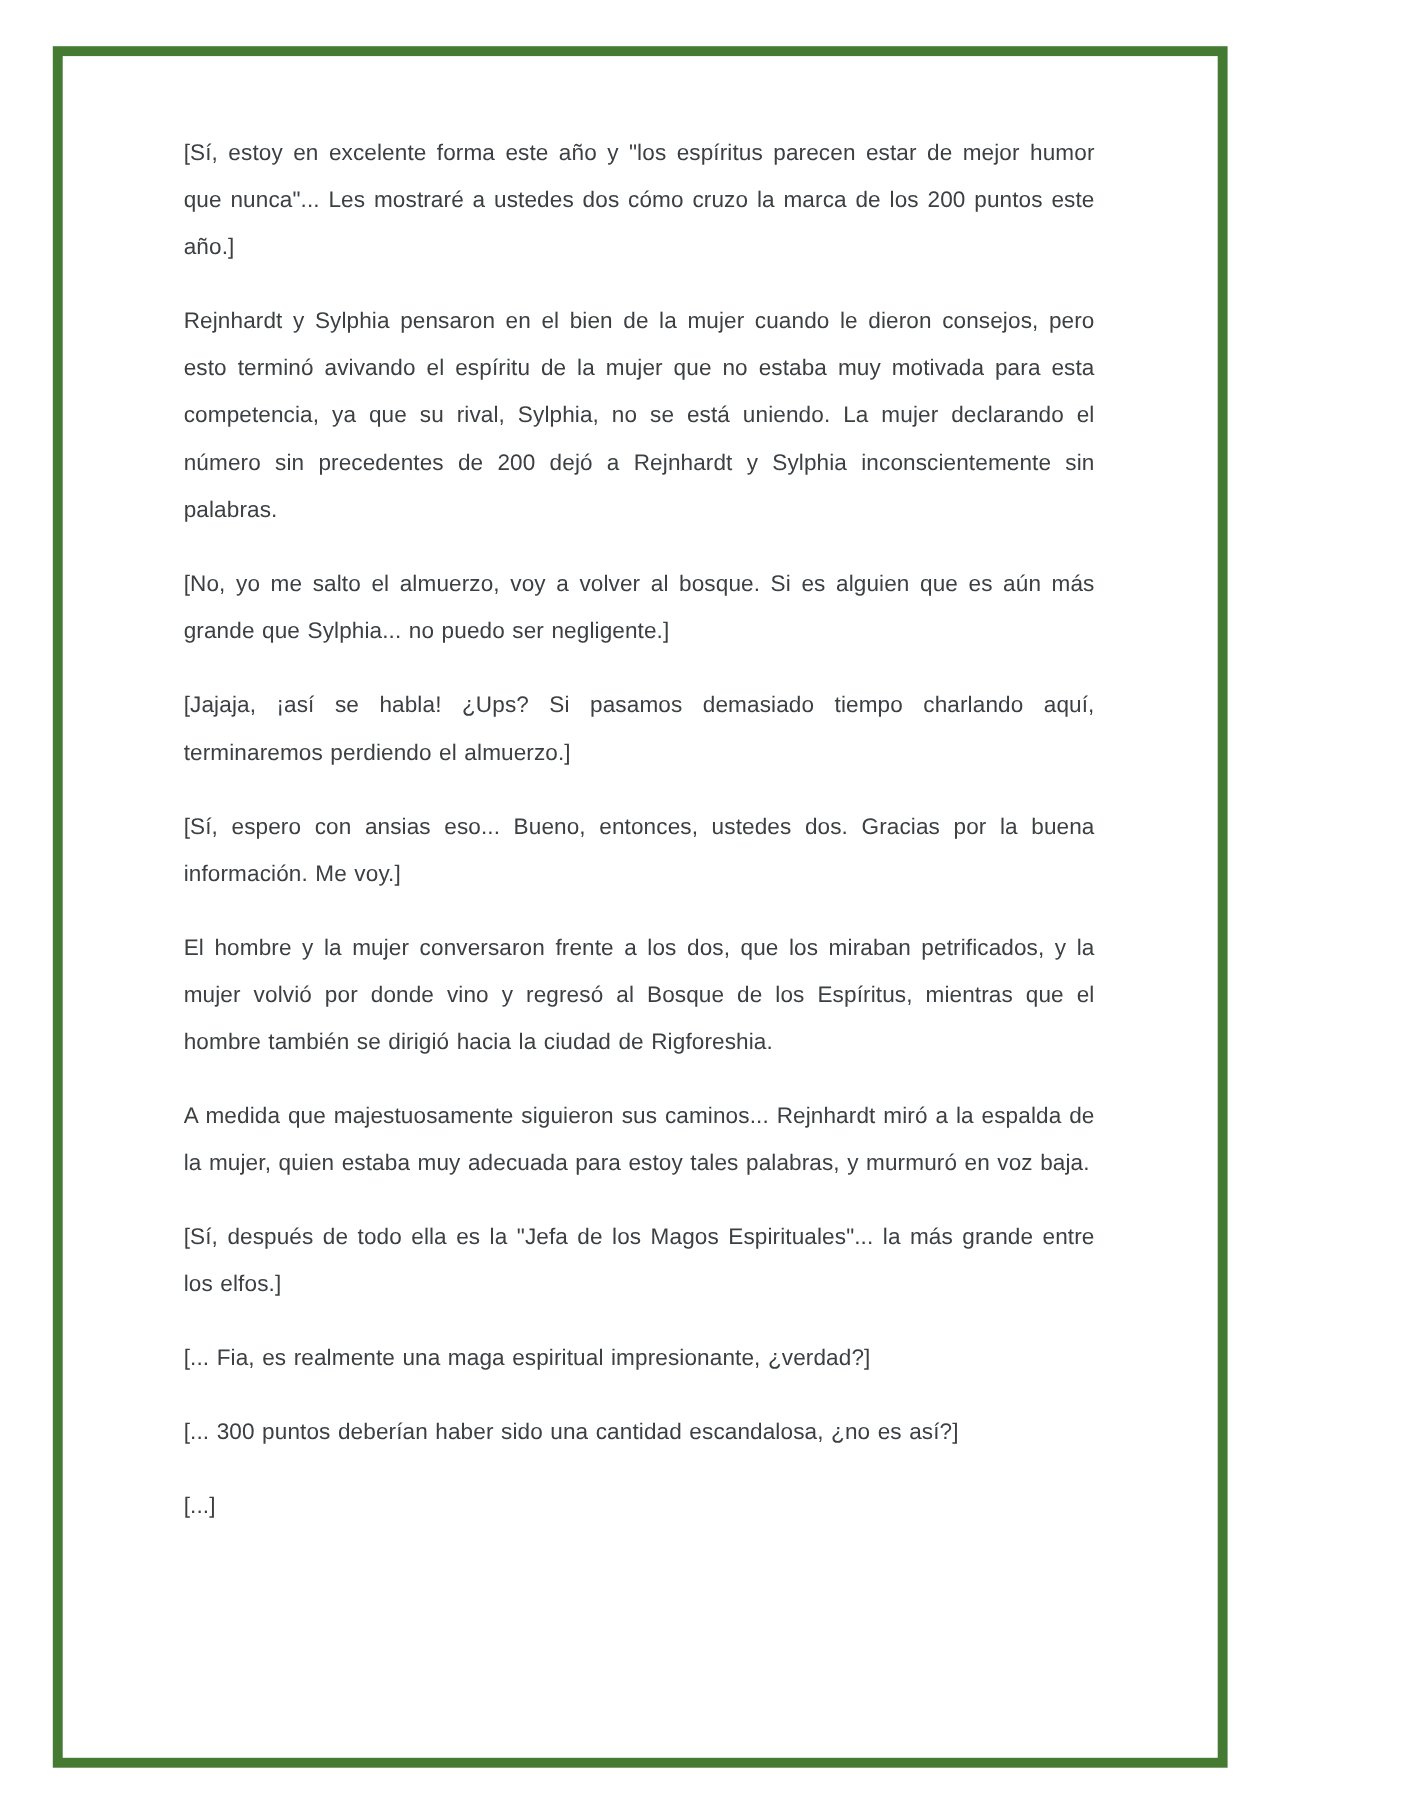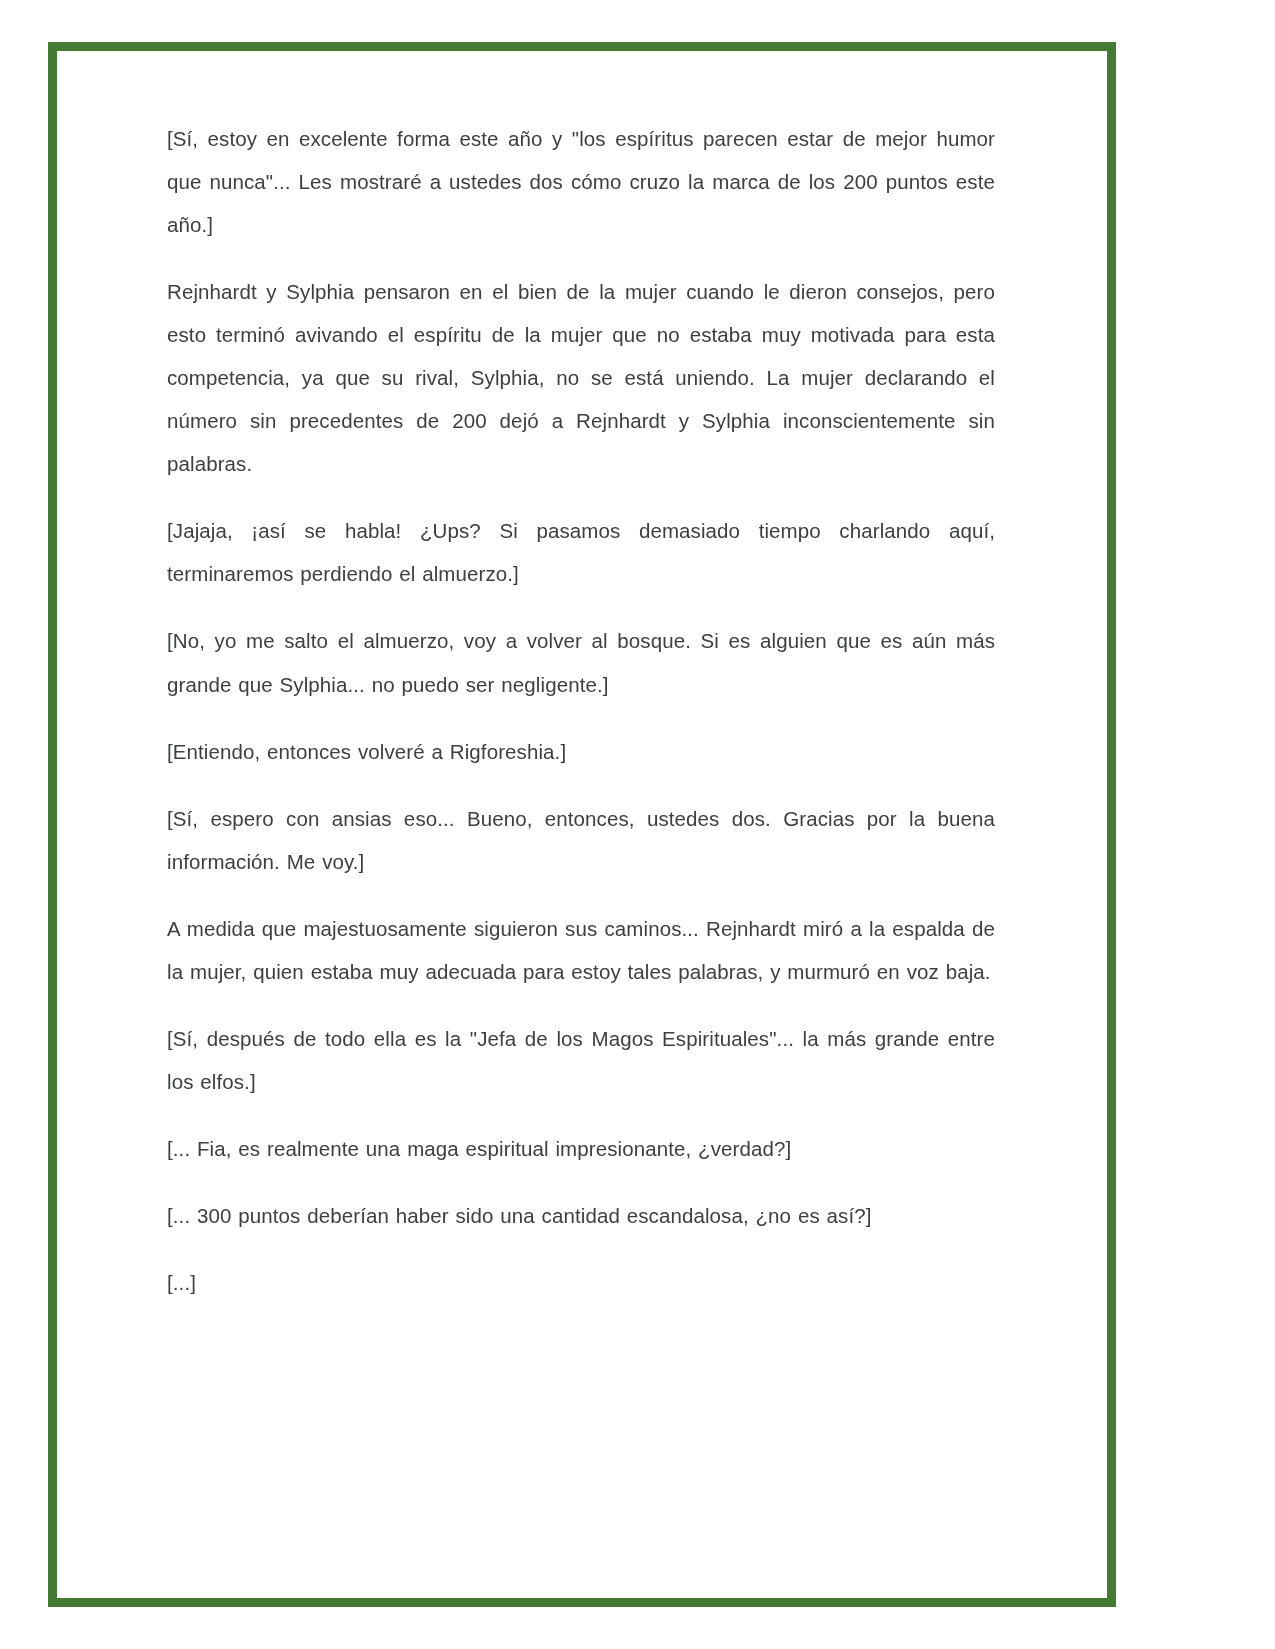--- a/index.html
+++ b/index.html
@@ -48,24 +48,24 @@
   }
 </style>
 </head>
 <body>
 
 <div class="canvas">
   <div class="page-frame">
     <div class="page-content">
       <p>[Sí, estoy en excelente forma este año y "los espíritus parecen estar de mejor humor que nunca"... Les mostraré a ustedes dos cómo cruzo la marca de los 200 puntos este año.]</p>
       <p>Rejnhardt y Sylphia pensaron en el bien de la mujer cuando le dieron consejos, pero esto terminó avivando el espíritu de la mujer que no estaba muy motivada para esta competencia, ya que su rival, Sylphia, no se está uniendo. La mujer declarando el número sin precedentes de 200 dejó a Rejnhardt y Sylphia inconscientemente sin palabras.</p>
+      <p>[No, yo me salto el almuerzo, voy a volver al bosque. Si es alguien que es aún más grande que Sylphia... no puedo ser negligente.]</p>
       <p>[Jajaja, ¡así se habla! ¿Ups? Si pasamos demasiado tiempo charlando aquí, terminaremos perdiendo el almuerzo.]</p>
-      <p>[No, yo me salto el almuerzo, voy a volver al bosque. Si es alguien que es aún más grande que Sylphia... no puedo ser negligente.]</p>
-      <p>[Entiendo, entonces volveré a Rigforeshia.]</p>
       <p>[Sí, espero con ansias eso... Bueno, entonces, ustedes dos. Gracias por la buena información. Me voy.]</p>
+      <p>El hombre y la mujer conversaron frente a los dos, que los miraban petrificados, y la mujer volvió por donde vino y regresó al Bosque de los Espíritus, mientras que el hombre también se dirigió hacia la ciudad de Rigforeshia.</p>
       <p>A medida que majestuosamente siguieron sus caminos... Rejnhardt miró a la espalda de la mujer, quien estaba muy adecuada para estoy tales palabras, y murmuró en voz baja.</p>
       <p>[Sí, después de todo ella es la "Jefa de los Magos Espirituales"... la más grande entre los elfos.]</p>
       <p>[... Fia, es realmente una maga espiritual impresionante, ¿verdad?]</p>
       <p>[... 300 puntos deberían haber sido una cantidad escandalosa, ¿no es así?]</p>
       <p>[...]</p>
     </div>
   </div>
 </div>
 
 </body></html>

